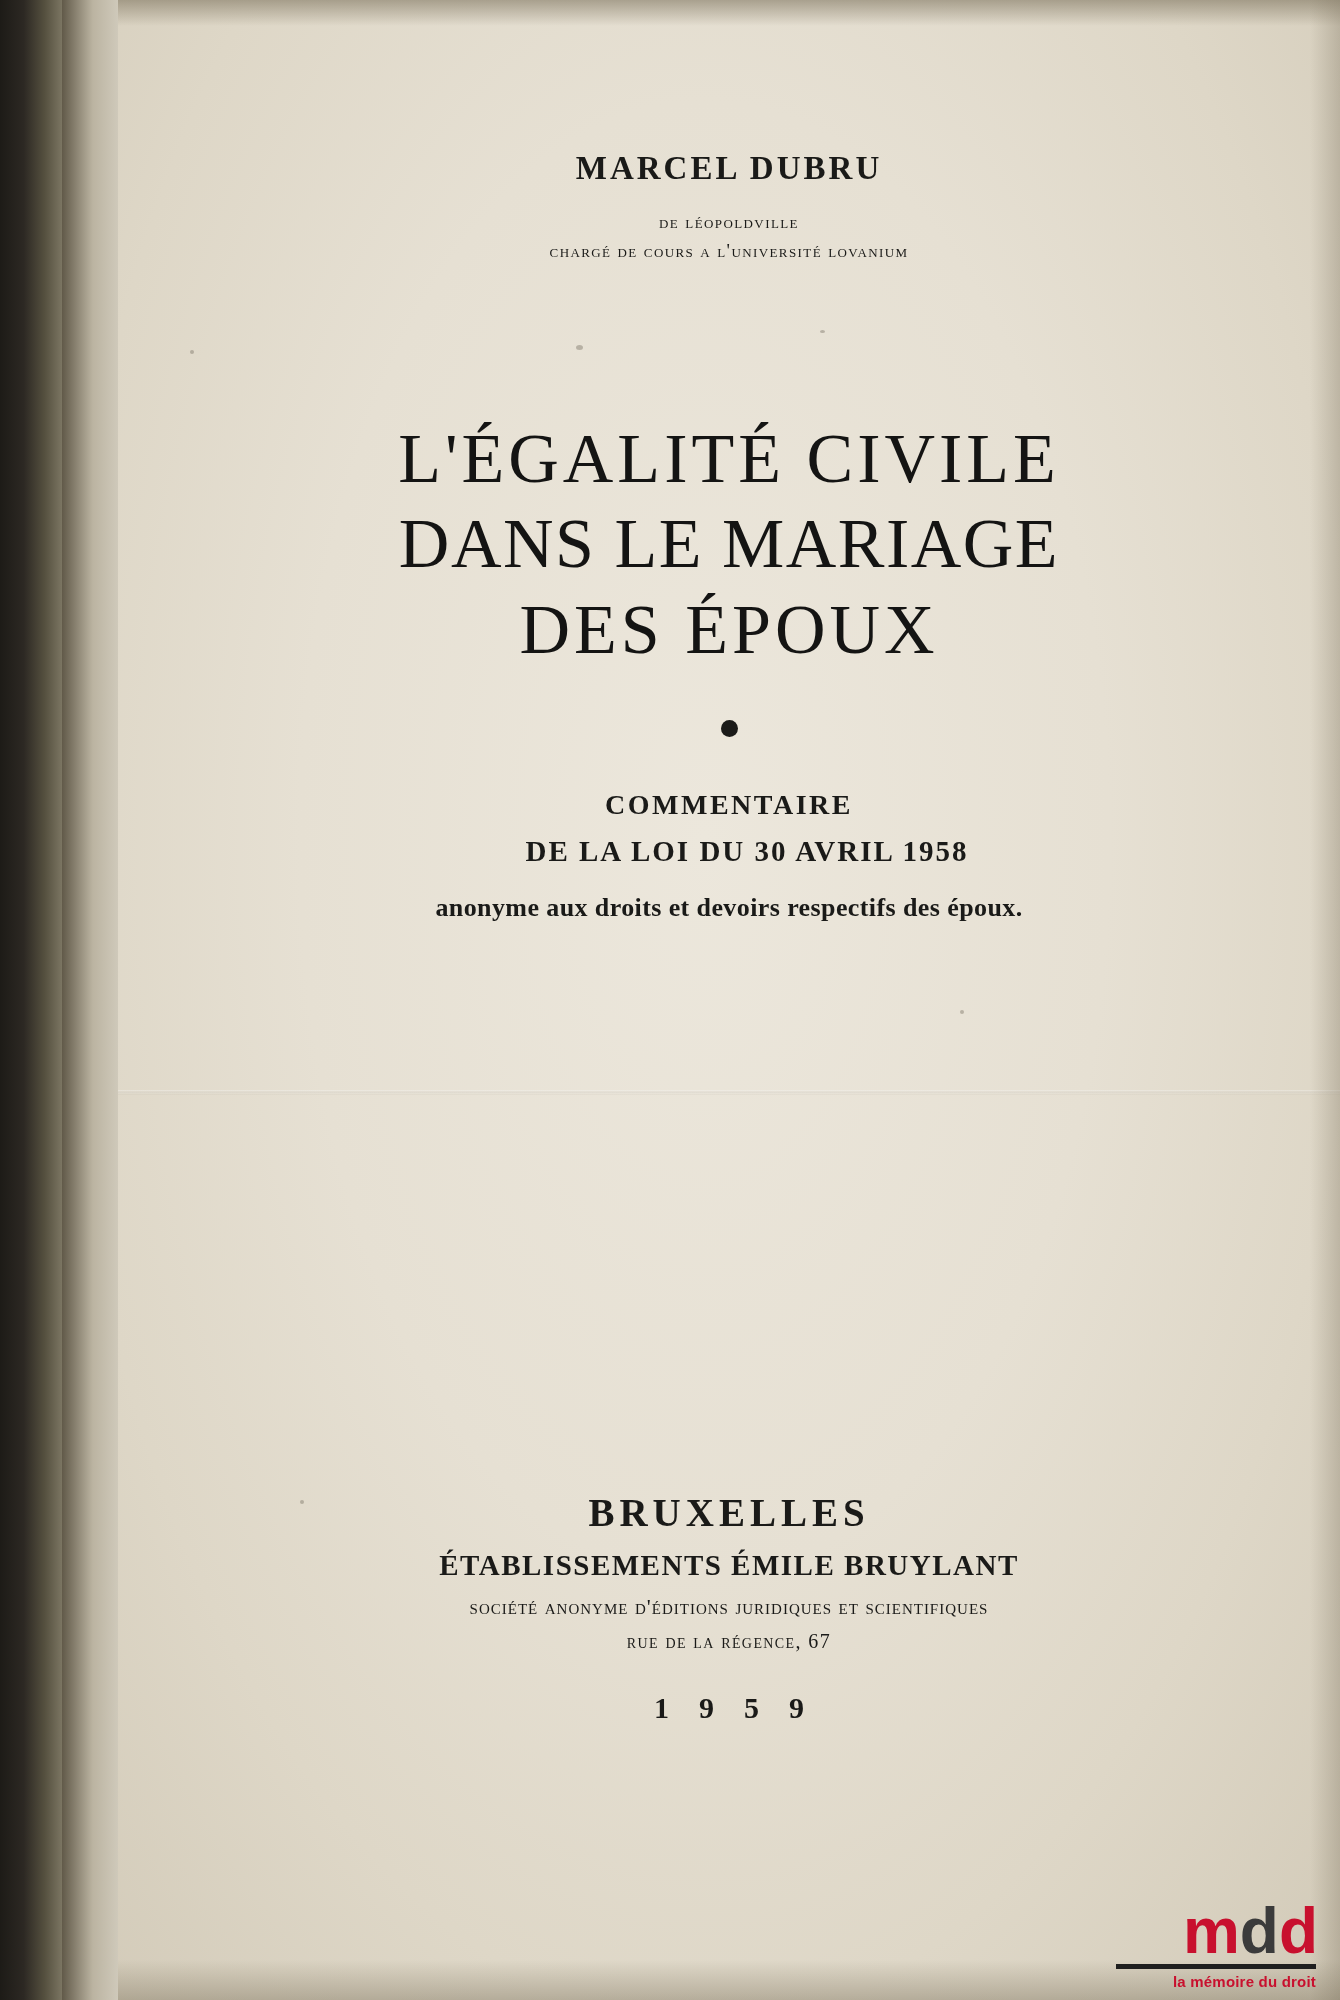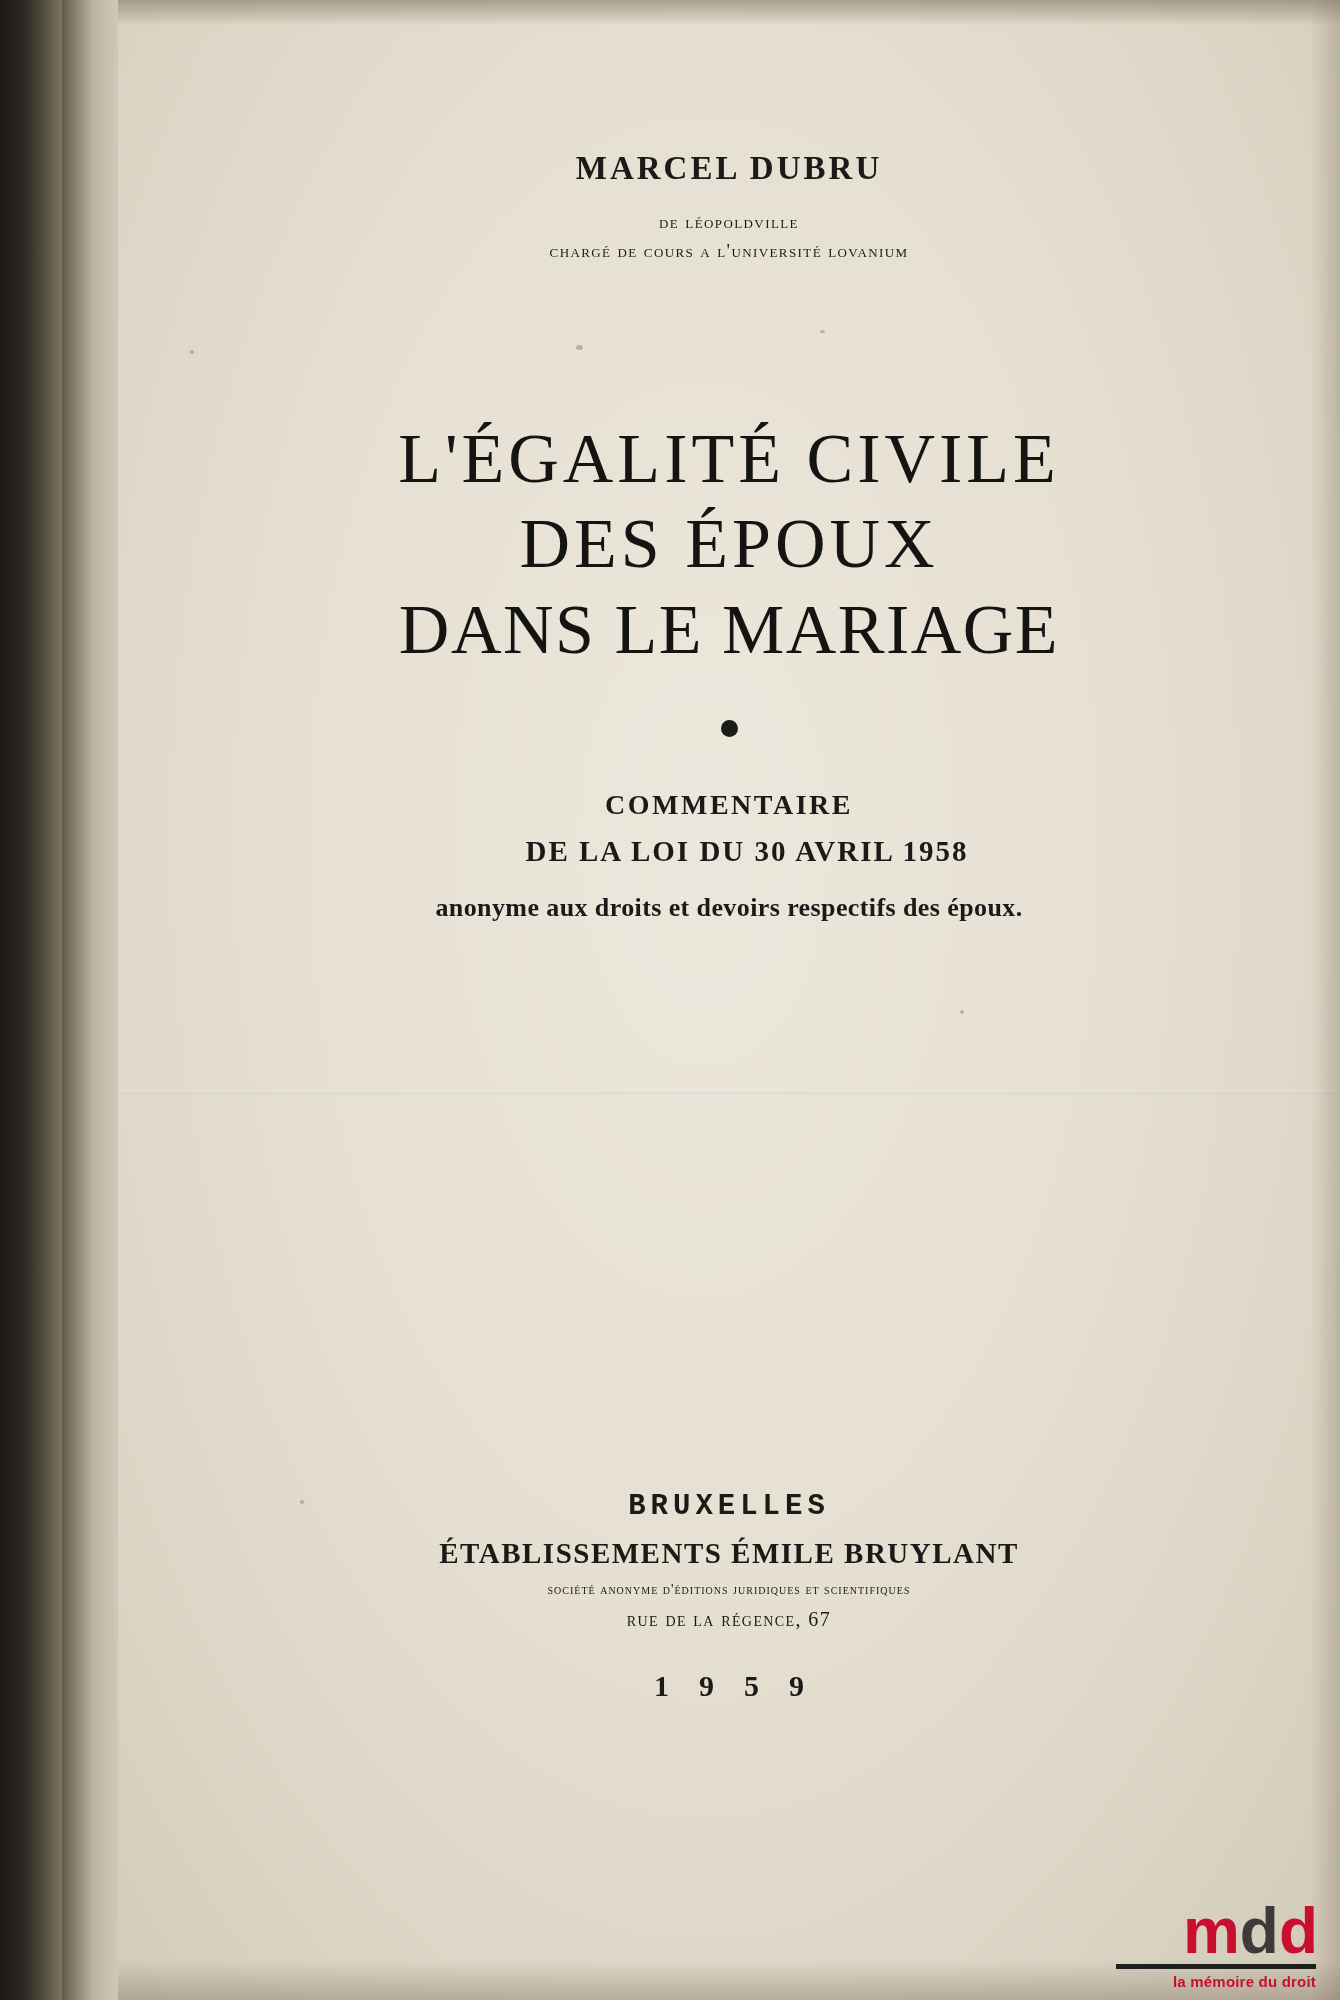--- a/index.html
+++ b/index.html
@@ -128,34 +128,33 @@
     line-height: 1.5;
   }
 
   .publisher {
     position: absolute;
     left: 0; right: 0;
     top: 1490px;
     text-align: center;
   }
   .pub-city {
-    font-size: 29px;
+    font-size: 39px;
     font-weight: bold;
     letter-spacing: 5px;
-    font-family: Liberation Mono, monospace;
   }
   .pub-house {
     margin-top: 14px;
     font-size: 29px;
     font-weight: bold;
     letter-spacing: 1.5px;
   }
   .pub-legal {
     margin-top: 12px;
-    font-size: 14px;
+    font-size: 22px;
     letter-spacing: 1px;
     font-variant: small-caps;
     text-transform: lowercase;
   }
   .pub-address {
     margin-top: 10px;
     font-size: 20px;
     letter-spacing: 1.4px;
     font-variant: small-caps;
     text-transform: lowercase;
@@ -229,22 +228,22 @@
 
     <div class="author">MARCEL DUBRU</div>
 
     <div class="author-role">
       <div>de Léopoldville</div>
       <div>Chargé de cours a l'Université Lovanium</div>
     </div>
 
     <div class="title">
       <span class="ln ln1">L'ÉGALITÉ CIVILE</span>
+      <span class="ln ln3">DANS LE MARIAGE</span>
       <span class="ln ln2">DES ÉPOUX</span>
-      <span class="ln ln3">DANS LE MARIAGE</span>
     </div>
 
     <div class="dot"></div>
 
     <div class="sub-wrap">
       <div class="sub1">COMMENTAIRE</div>
       <div class="sub2">DE LA LOI DU 30 AVRIL 1958</div>
       <div class="sub3">anonyme aux droits et devoirs respectifs des époux.</div>
     </div>
 

